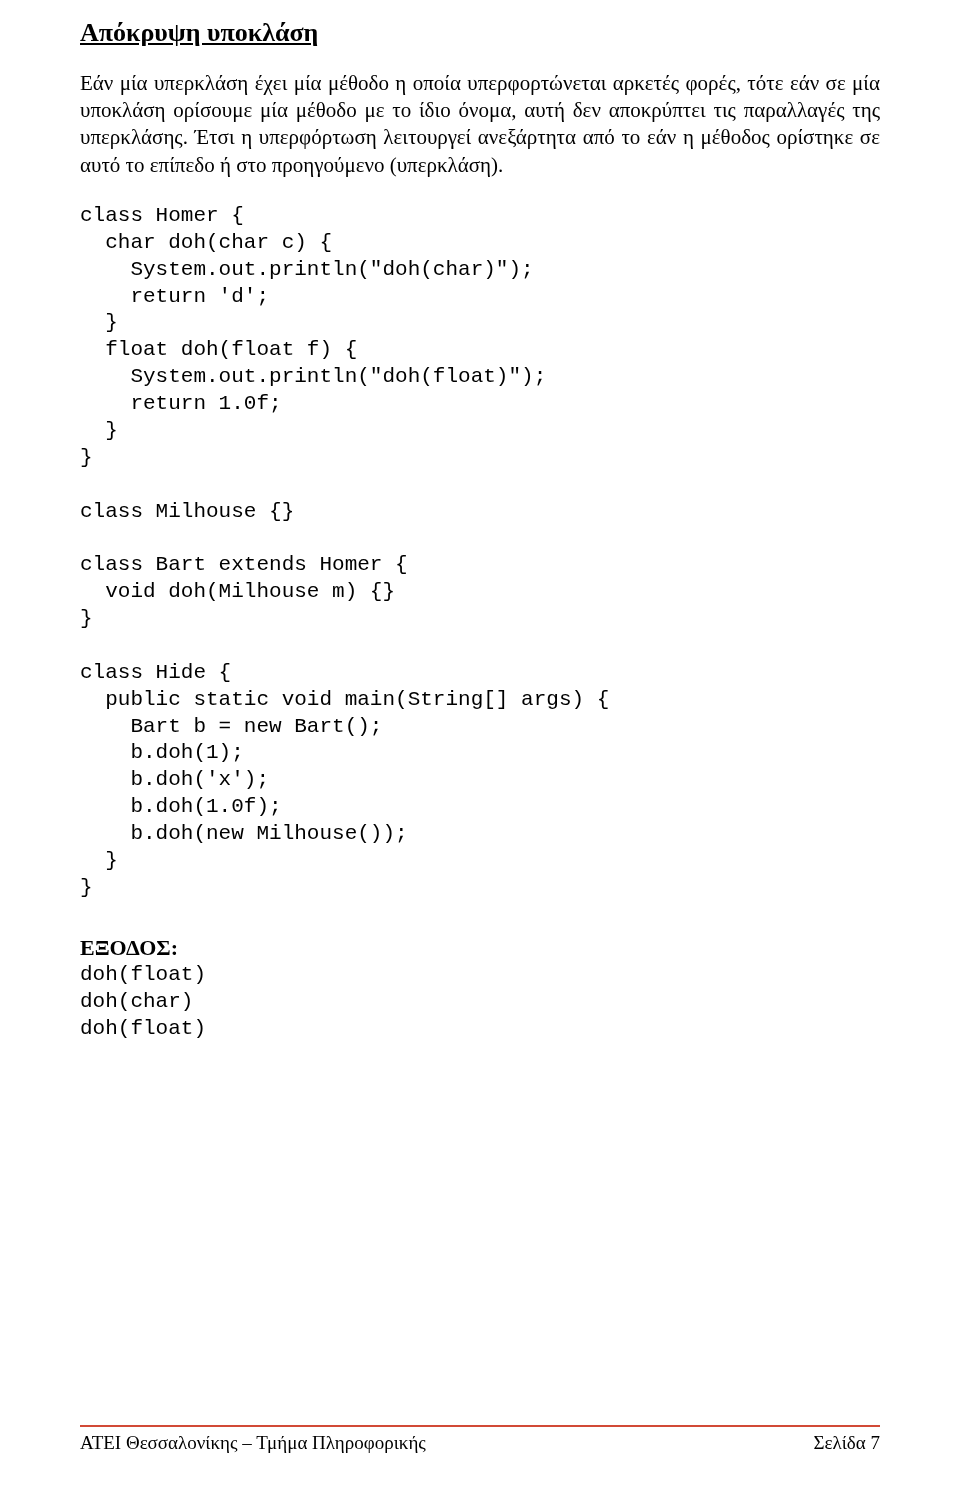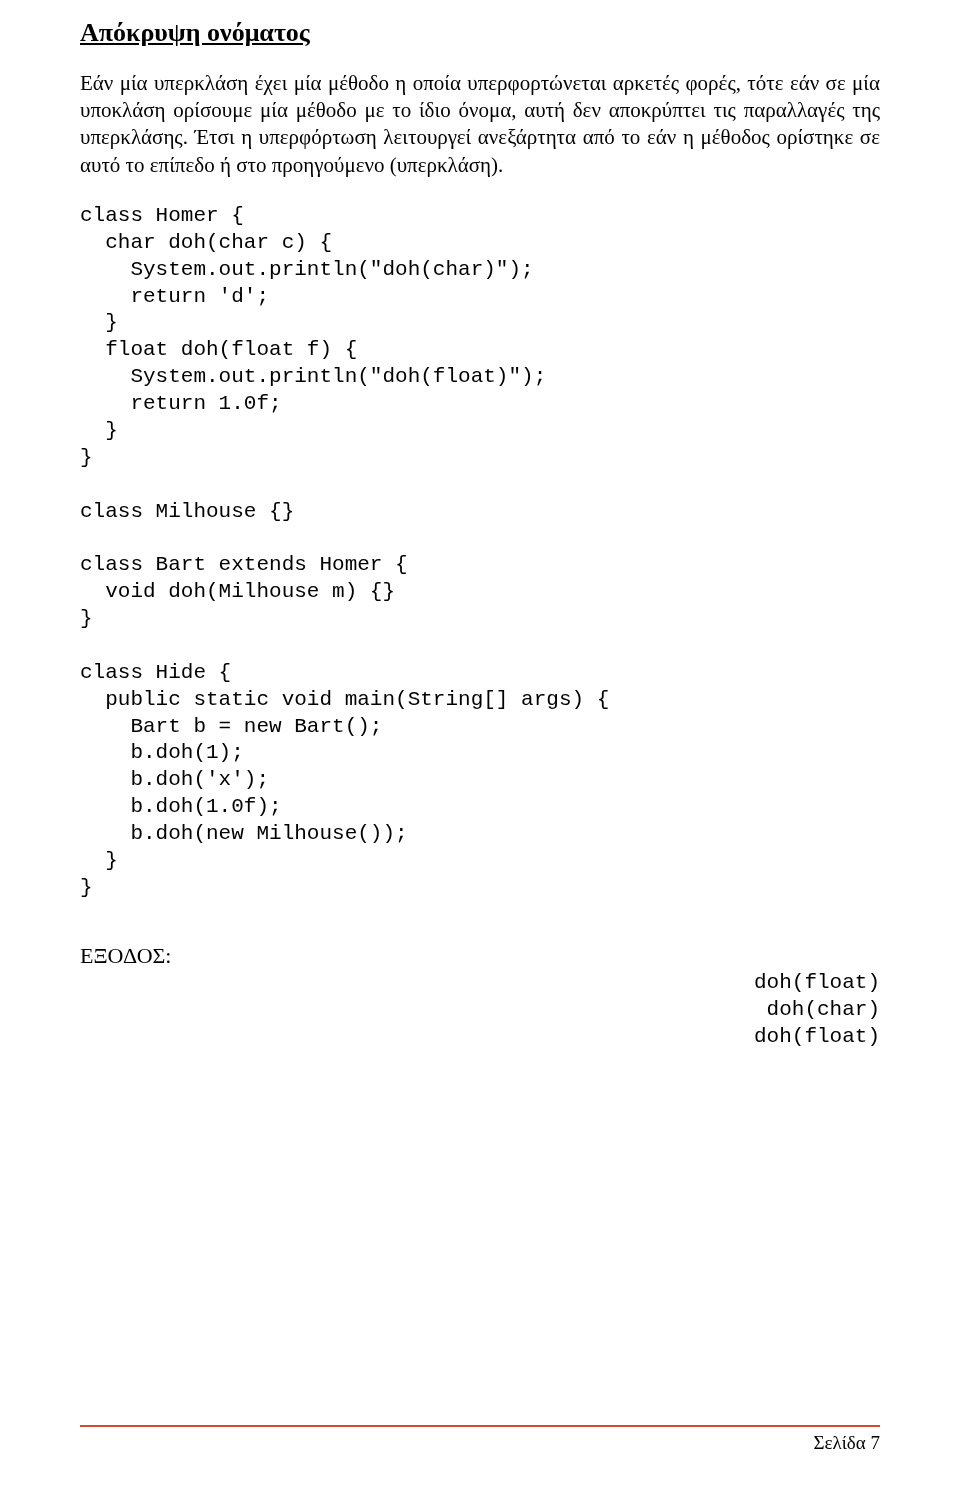--- a/index.html
+++ b/index.html
@@ -24,32 +24,31 @@
   }
   .paragraph {
     text-align: justify;
     margin-bottom: 24px;
   }
   .code-block {
     font-family: "Courier New", Courier, monospace;
     font-size: 21px;
     white-space: pre;
     line-height: 1.28;
-    margin-bottom: 40px;
+    margin-bottom: 32px;
   }
   .output-label {
-    font-weight: normal;
+    font-weight: bold;
     font-size: 22px;
   }
   .output-block {
     font-family: "Courier New", Courier, monospace;
     font-size: 21px;
     white-space: pre;
     line-height: 1.28;
-    text-align: right;
   }
   .footer {
     position: absolute;
     left: 80px;
     right: 80px;
     bottom: 34px;
   }
   .footer-line {
     border: none;
     border-top: 2px solid #d24a36;
@@ -60,21 +59,21 @@
     justify-content: space-between;
     font-size: 19px;
     line-height: 1.25;
   }
   .footer-left { text-align: left; }
   .footer-right { text-align: center; }
 </style>
 </head>
 <body>
 
-<h1 class="heading"> Απόκρυψη ονόματος</h1>
+<h1 class="heading"> Απόκρυψη υποκλάση</h1>
 
 <p class="paragraph">Εάν μία υπερκλάση έχει μία μέθοδο η οποία υπερφορτώνεται αρκετές φορές, τότε εάν σε μία υποκλάση ορίσουμε μία μέθοδο με το ίδιο όνομα, αυτή δεν αποκρύπτει τις παραλλαγές της υπερκλάσης. Έτσι η υπερφόρτωση λειτουργεί ανεξάρτητα από το εάν η μέθοδος ορίστηκε σε αυτό το επίπεδο ή στο προηγούμενο (υπερκλάση).</p>
 
 <div class="code-block">class Homer {
   char doh(char c) {
     System.out.println("doh(char)");
     return 'd';
   }
   float doh(float f) {
     System.out.println("doh(float)");
@@ -102,16 +101,17 @@
   <span class="output-label">ΕΞΟΔΟΣ:</span>
   <div class="output-block">doh(float)
 doh(char)
 doh(float)</div>
 </div>
 
 <div class="footer">
   <hr class="footer-line">
   <div class="footer-row">
     <div class="footer-left">
+      <div>ΑΤΕΙ Θεσσαλονίκης – Τμήμα Πληροφορικής</div>
     </div>
     <div class="footer-right">Σελίδα 7</div>
   </div>
 </div>
 
 </body></html>

